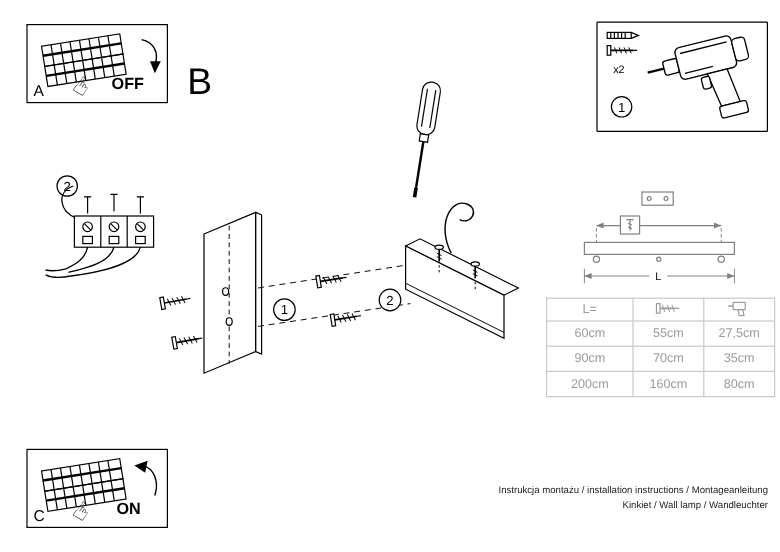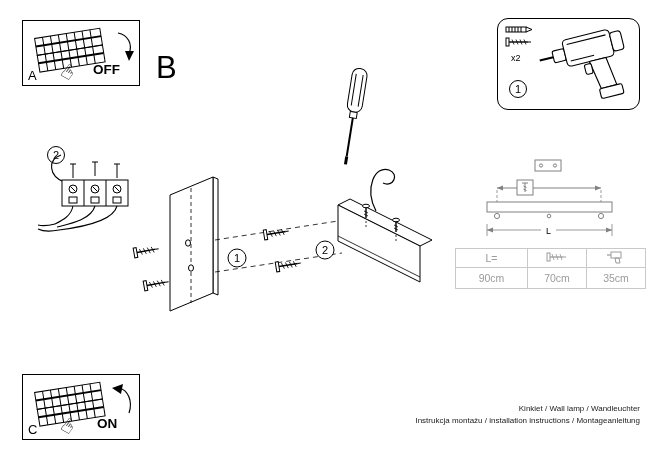--- a/index.html
+++ b/index.html
@@ -168,21 +168,21 @@
       <polygon points="208,145 220,139 302,180 290,186"></polygon>
       <polygon points="208,145 290,186 290,222 208,181"></polygon>
       <line x1="208" y1="176" x2="290" y2="217" stroke-width="0.8"></line>
       <line x1="236" y1="161" x2="236" y2="168" stroke-dasharray="2 2" stroke-width="0.8"></line>
       <line x1="266" y1="175" x2="266" y2="182" stroke-dasharray="2 2" stroke-width="0.8"></line>
     </g>
     <use href="#screwV" transform="translate(236,146)"></use>
     <use href="#screwV" transform="translate(266,160)"></use>
   </svg>
 
-  <div class="panel" style="left:497px;top:18px;width:143px;height:92px;border-radius:11px">
+  <div class="panel" style="left:497px;top:18px;width:143px;height:92px;border-radius:1px">
     <svg width="141" height="90" viewBox="0 0 141 90">
       <g stroke="#000" fill="none" stroke-width="1">
         <rect x="8" y="8" width="20" height="5"></rect>
         <line x1="11" y1="8" x2="11" y2="13"></line>
           <line x1="14" y1="8" x2="14" y2="13"></line>
         <line x1="17" y1="8" x2="17" y2="13"></line>
           <line x1="20" y1="8" x2="20" y2="13"></line>
         <line x1="23" y1="8" x2="23" y2="13"></line>
         <path d="M28,8 L34,10.5 L28,13"></path>
       </g>
@@ -271,25 +271,35 @@
           <svg width="20" height="14" viewBox="0 0 20 14">
             <line x1="1" y1="5" x2="5" y2="5" stroke="#9b9b9b" stroke-width="1.2"></line>
             <rect x="5" y="2" width="10" height="6" fill="none" stroke="#9b9b9b"></rect>
             <path d="M9,8 L13,8 L14,13 L10,13 Z" fill="none" stroke="#9b9b9b"></path>
           </svg>
         </th>
       </tr>
     </thead>
     <tbody>
       <tr>
+        <td>60cm</td>
+        <td>55cm</td>
+        <td>27,5cm</td>
+      </tr>
+      <tr>
         <td>90cm</td>
         <td>70cm</td>
         <td>35cm</td>
       </tr>
+      <tr>
+        <td>200cm</td>
+        <td>160cm</td>
+        <td>80cm</td>
+      </tr>
     </tbody>
   </table>
 
   <div class="footer">
+    <div>Instrukcja montażu / installation instructions / Montageanleitung</div>
     <div>Kinkiet / Wall lamp / Wandleuchter</div>
-    <div>Instrukcja montażu / installation instructions / Montageanleitung</div>
   </div>
 
 </div>
 
 </body></html>

